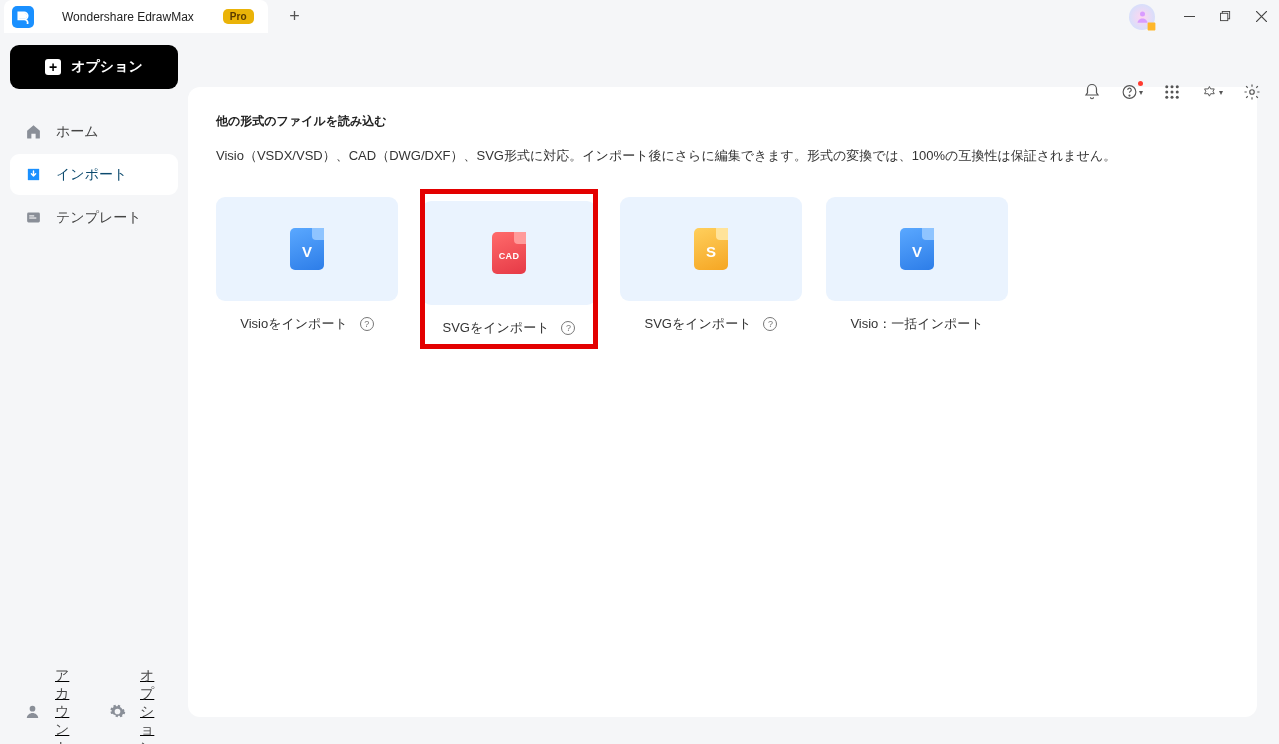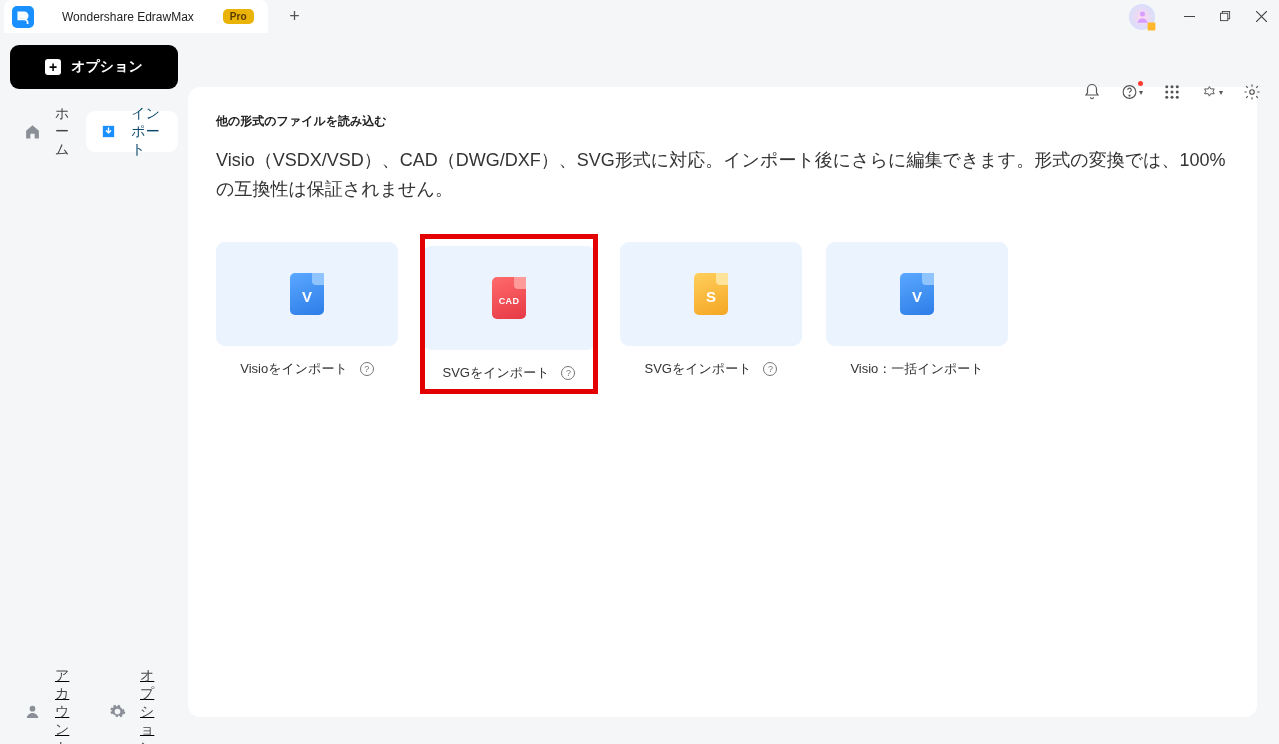--- a/index.html
+++ b/index.html
@@ -19,40 +19,40 @@
 .win-btn { width: 36px; height: 33px; display: flex; align-items: center; justify-content: center; color: #444; cursor: pointer; }
 .win-btn svg { width: 11px; height: 11px; }
 
 
 .app-body { display: flex; flex: 1; min-height: 0; }
 
 
 .sidebar { width: 188px; padding: 12px 10px; display: flex; flex-direction: column; }
 .new-btn { background: #000; color: #fff; border: none; border-radius: 9px; height: 44px; display: flex; align-items: center; justify-content: center; font-size: 14px; font-weight: 600; cursor: pointer; gap: 10px; margin-bottom: 22px; }
 .new-btn .plus-square { width: 16px; height: 16px; background: #fff; border-radius: 3px; display: flex; align-items: center; justify-content: center; color: #000; font-weight: 900; font-size: 14px; line-height: 1; }
-.nav-list { display: flex; flex-direction: row; gap: 2px; }
+.nav-list { display: flex; flex-direction: column; gap: 2px; }
 .nav-item { display: flex; align-items: center; height: 41px; padding: 0 14px; border-radius: 9px; cursor: pointer; gap: 14px; color: #444; font-size: 14px; }
 .nav-item.active { background: #fff; color: #0c4a6e; }
 .nav-item .icon { width: 18px; height: 18px; display: flex; align-items: center; justify-content: center; }
 .nav-item.active .icon { color: #1a90ff; }
 .nav-item .icon svg { width: 17px; height: 17px; fill: currentColor; }
 .sidebar-bottom { margin-top: auto; display: flex; gap: 2px; text-decoration: underline; }
 
 
 .top-tools { position: absolute; right: 16px; top: 48px; display: flex; gap: 18px; align-items: center; color: #555; }
 .tool-btn { width: 22px; height: 22px; display: flex; align-items: center; justify-content: center; cursor: pointer; position: relative; }
 .tool-btn svg { width: 18px; height: 18px; }
 .tool-btn .chev { font-size: 8px; margin-left: 1px; }
 .red-dot::after { content: ""; position: absolute; top: 0; right: 0; width: 5px; height: 5px; background: #ff3b30; border-radius: 50%; }
 
 
 .main { flex: 1; padding: 54px 0 0 0; position: relative; }
 .content-panel { background: #fff; border-radius: 12px; margin: 0 22px 20px 0; padding: 26px 28px; min-height: 630px; }
 .panel-title { font-size: 12px; font-weight: 700; color: #222; margin-bottom: 16px; }
-.panel-desc { font-size: 18px; color: #333; margin-bottom: 32px; line-height: 1.6; }
+.panel-desc { font-size: 13px; color: #333; margin-bottom: 24px; line-height: 1.6; }
 
 .card-row { display: flex; gap: 24px; }
 .card-outer { display: flex; flex-direction: column; align-items: center; }
 .card-outer.highlight { outline: 5px solid #e30000; outline-offset: -3px; padding-bottom: 10px; }
 .card { width: 182px; height: 104px; background: #eaf3fe; border-radius: 9px; display: flex; align-items: center; justify-content: center; cursor: pointer; margin-top: 6px; }
 .card-outer.highlight .card { margin-top: 10px; width: 174px; }
 .card-label { margin-top: 14px; font-size: 13px; color: #333; display: flex; align-items: center; gap: 12px; }
 .help-ic { width: 14px; height: 14px; border: 1.2px solid #777; border-radius: 50%; display: inline-flex; align-items: center; justify-content: center; font-size: 9px; color: #777; }
 
 
@@ -128,20 +128,30 @@
       </div>
       <div class="nav-item active">
         <span class="icon">
             <svg viewBox="0 0 24 24">
               <path d="M4 4h16v16H4z" fill="#1a90ff"></path>
               <path d="M12 7v7m0 0l-3-3m3 3l3-3" stroke="#fff" stroke-width="2" fill="none" stroke-linecap="round" stroke-linejoin="round"></path>
             </svg>
           </span>
         <span>インポート</span>
       </div>
+      <div class="nav-item">
+        <span class="icon">
+            <svg viewBox="0 0 24 24">
+              <rect x="3" y="5" width="18" height="14" rx="2" fill="#8a8f98"></rect>
+              <rect x="6" y="9" width="7" height="1.5" fill="#fff"></rect>
+              <rect x="6" y="12" width="10" height="1.5" fill="#fff"></rect>
+            </svg>
+          </span>
+        <span>テンプレート</span>
+      </div>
     </div>
 
     <div class="sidebar-bottom">
       <div class="nav-item">
         <span class="icon">
             <svg viewBox="0 0 24 24">
               <circle cx="12" cy="8" r="4" fill="#8a8f98"></circle>
               <path d="M4 21c0-4 4-7 8-7s8 3 8 7z" fill="#8a8f98"></path>
             </svg>
           </span>

